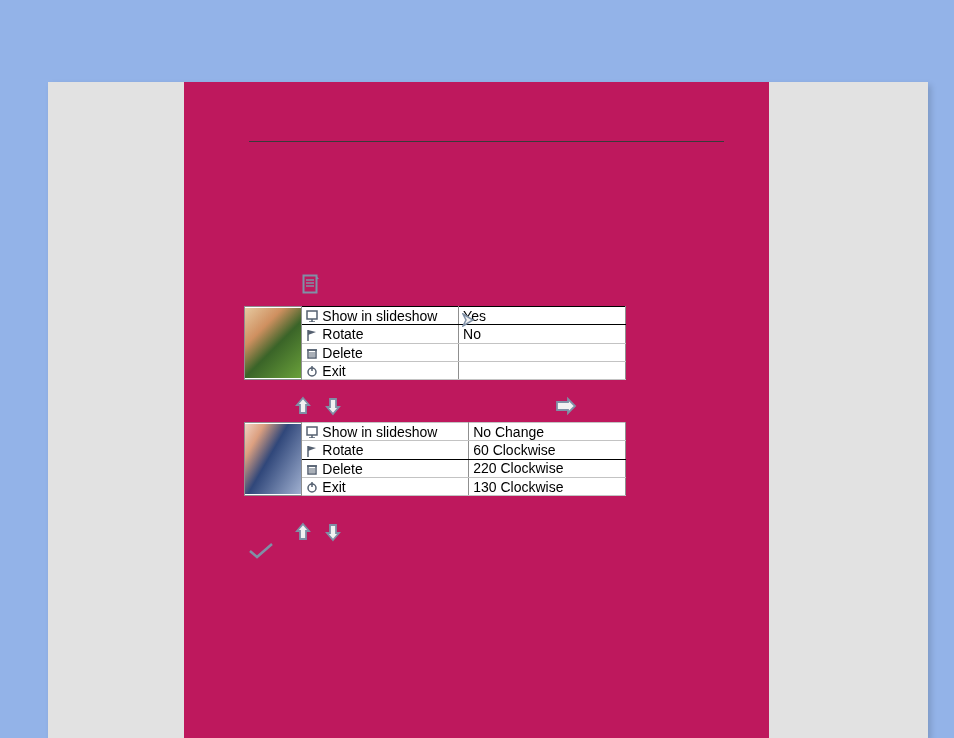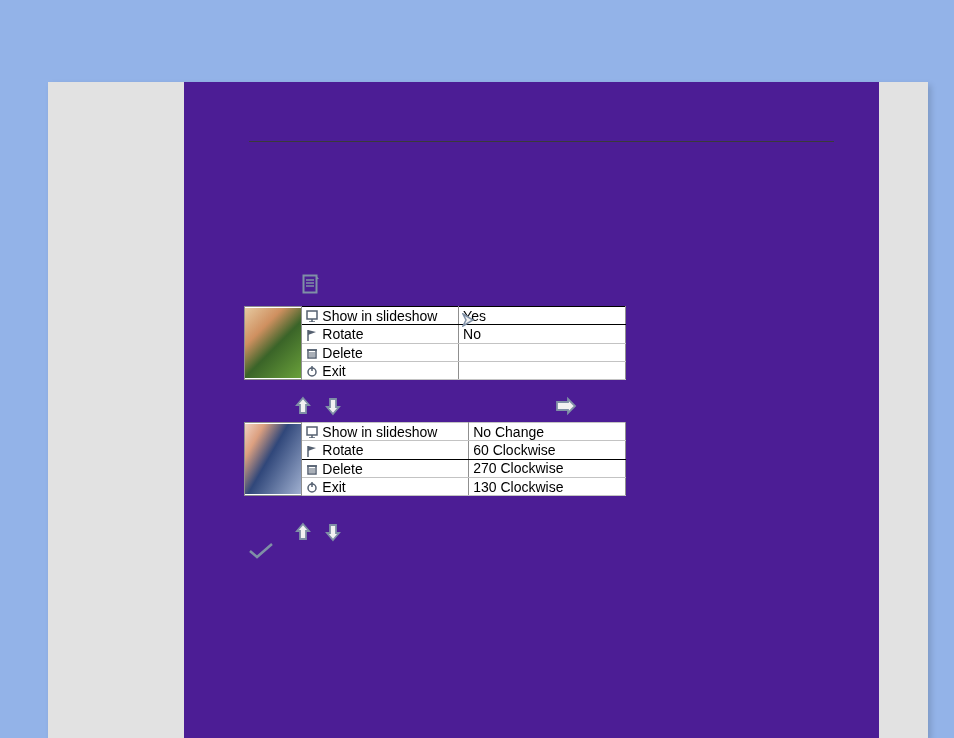--- a/index.html
+++ b/index.html
@@ -19,23 +19,23 @@
     top: 82px;
     width: 880px;
     height: 656px;
     background: #E2E2E2;
     box-shadow: 3px 3px 6px rgba(0,0,0,0.15);
   }
   .paper {
     position: absolute;
     left: 136px;
     top: 0;
-    width: 695px;
+    width: 585px;
     height: 656px;
-    background: #4c1d95;
+    background: #be185d;
   }
   .rule-line {
     position: absolute;
     left: 65px;
     right: 45px;
     top: 59px;
     border-top: 1px solid #3A3A3A;
   }
 
   
@@ -258,21 +258,21 @@
           <span class="mini-icon">
             <svg width="12" height="12">
                   <rect x="2" y="3" width="8" height="8" fill="none" stroke="#556070" stroke-width="1.5"></rect>
                   <line x1="1" y1="3" x2="11" y2="3" stroke="#556070" stroke-width="1.5"></line>
                   <line x1="4" y1="5" x2="4" y2="10" stroke="#556070"></line>
                   <line x1="6" y1="5" x2="6" y2="10" stroke="#556070"></line>
                   <line x1="8" y1="5" x2="8" y2="10" stroke="#556070"></line>
                 </svg>
           </span><span class="label-text">Delete</span>
         </td>
-        <td class="opt-col"><span>270 Clockwise</span></td>
+        <td class="opt-col"><span>220 Clockwise</span></td>
       </tr>
       <tr>
         <td class="menu-col">
           <span class="mini-icon">
             <svg width="12" height="12">
                   <circle cx="6" cy="7" r="4" fill="none" stroke="#556070" stroke-width="1.5"></circle>
                   <line x1="6" y1="1" x2="6" y2="6" stroke="#556070" stroke-width="1.5"></line>
                 </svg>
           </span><span class="label-text">Exit</span>
         </td>

